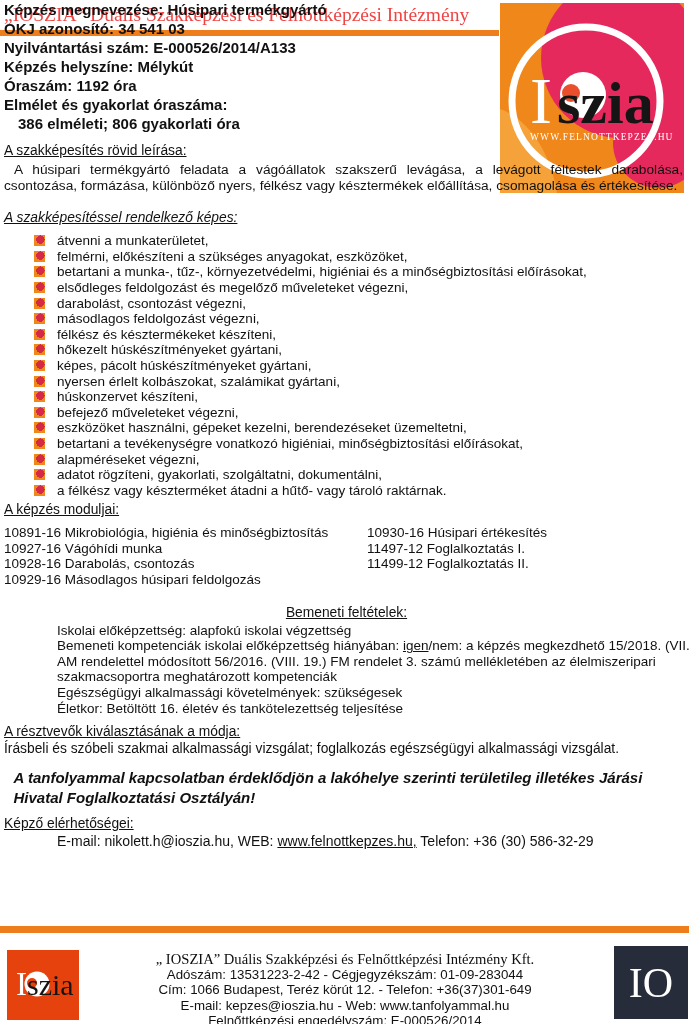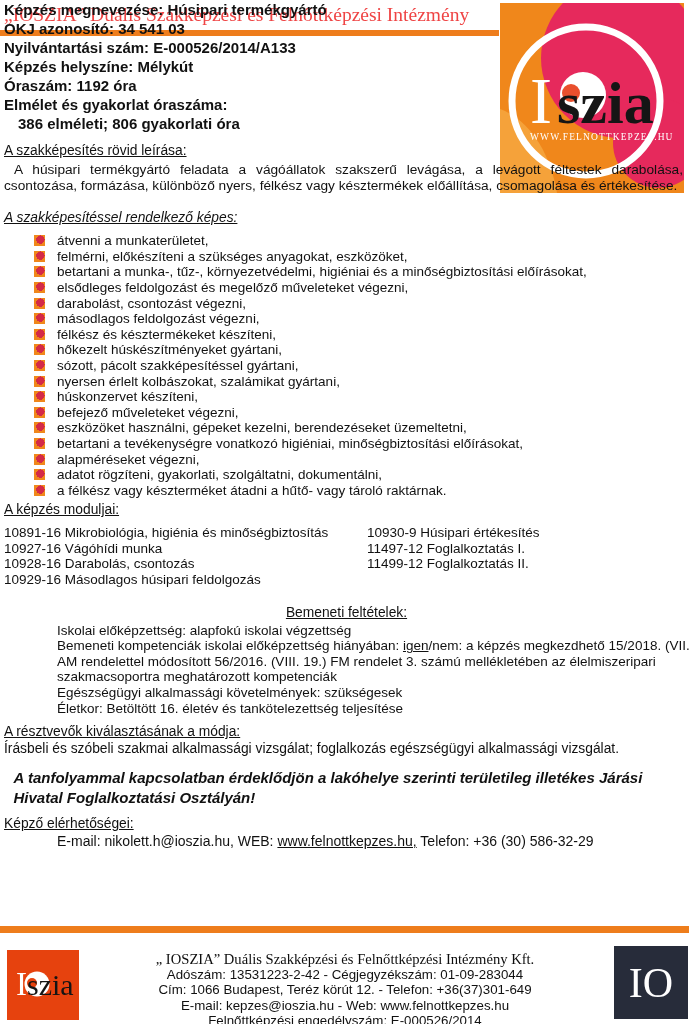--- a/index.html
+++ b/index.html
@@ -87,41 +87,41 @@
     <div class="sec-h h-comp">A szakképesítéssel rendelkező képes:</div>
     <ul class="bullets">
       <li><span class="bullet"></span><span>átvenni a munkaterületet,</span></li>
       <li><span class="bullet"></span><span>felmérni, előkészíteni a szükséges anyagokat, eszközöket,</span></li>
       <li><span class="bullet"></span><span>betartani a munka-, tűz-, környezetvédelmi, higiéniai és a minőségbiztosítási előírásokat,</span></li>
       <li><span class="bullet"></span><span>elsődleges feldolgozást és megelőző műveleteket végezni,</span></li>
       <li><span class="bullet"></span><span>darabolást, csontozást végezni,</span></li>
       <li><span class="bullet"></span><span>másodlagos feldolgozást végezni,</span></li>
       <li><span class="bullet"></span><span>félkész és késztermékeket készíteni,</span></li>
       <li><span class="bullet"></span><span>hőkezelt húskészítményeket gyártani,</span></li>
-      <li><span class="bullet"></span><span>sózott, pácolt szakképesítéssel gyártani,</span></li>
+      <li><span class="bullet"></span><span>képes, pácolt húskészítményeket gyártani,</span></li>
       <li><span class="bullet"></span><span>nyersen érlelt kolbászokat, szalámikat gyártani,</span></li>
       <li><span class="bullet"></span><span>húskonzervet készíteni,</span></li>
       <li><span class="bullet"></span><span>befejező műveleteket végezni,</span></li>
       <li><span class="bullet"></span><span>eszközöket használni, gépeket kezelni, berendezéseket üzemeltetni,</span></li>
       <li><span class="bullet"></span><span>betartani a tevékenységre vonatkozó higiéniai, minőségbiztosítási előírásokat,</span></li>
       <li><span class="bullet"></span><span>alapméréseket végezni,</span></li>
       <li><span class="bullet"></span><span>adatot rögzíteni, gyakorlati, szolgáltatni, dokumentálni,</span></li>
       <li><span class="bullet"></span><span>a félkész vagy készterméket átadni a hűtő- vagy tároló raktárnak.</span></li>
     </ul>
 
     <div class="sec-h h-mod">A képzés moduljai:</div>
     <div class="modules">
       <div class="mod-left">
         <div>10891-16 Mikrobiológia, higiénia és minőségbiztosítás</div>
         <div>10927-16 Vágóhídi munka</div>
         <div>10928-16 Darabolás, csontozás</div>
         <div>10929-16 Másodlagos húsipari feldolgozás</div>
       </div>
       <div class="mod-right">
-        <div>10930-9 Húsipari értékesítés</div>
+        <div>10930-16 Húsipari értékesítés</div>
         <div>11497-12 Foglalkoztatás I.</div>
         <div>11499-12 Foglalkoztatás II.</div>
       </div>
     </div>
 
     <div class="sec-h h-entry">Bemeneti feltételek:</div>
     <div class="entry-lines">
       <div class="line">Iskolai előképzettség: alapfokú iskolai végzettség</div>
       <div class="line"><span>Bemeneti kompetenciák iskolai előképzettség hiányában: </span><span class="u">igen</span><span>/nem: a képzés megkezdhető 15/2018. (VII. 9.)</span></div>
       <div class="line">AM rendelettel módosított 56/2016. (VIII. 19.) FM rendelet 3. számú mellékletében az élelmiszeripari</div>
@@ -148,21 +148,21 @@
       <circle cx="30" cy="34" r="12.5" fill="#ffffff"></circle>
       <circle cx="25" cy="33" r="5" fill="#E6420E"></circle>
       <text x="9" y="45" font-family="Liberation Serif, DejaVu Serif, serif" font-size="33" fill="#ffffff">I</text>
       <text x="20" y="45" font-family="Liberation Serif, DejaVu Serif, serif" font-size="30" fill="#141414">szia</text>
     </svg>
 
     <div class="f-text">
       <div class="f-company">„ IOSZIA” Duális Szakképzési és Felnőttképzési Intézmény Kft.</div>
       <div class="f-line">Adószám: 13531223-2-42 - Cégjegyzékszám: 01-09-283044</div>
       <div class="f-line">Cím: 1066 Budapest, Teréz körút 12. - Telefon: +36(37)301-649</div>
-      <div class="f-line">E-mail: kepzes@ioszia.hu - Web: www.felnottkepzes.hu</div>
+      <div class="f-line">E-mail: kepzes@ioszia.hu - Web: www.tanfolyammal.hu</div>
       <div class="f-line">Felnőttképzési engedélyszám: E-000526/2014</div>
     </div>
 
     <svg class="f-logo-right" viewBox="0 0 74 73" xmlns="http://www.w3.org/2000/svg">
       <rect x="0" y="0" width="74" height="73" fill="#272C3A"></rect>
       <text x="37" y="51" text-anchor="middle" font-family="Liberation Serif, DejaVu Serif, serif" font-size="42" fill="#ffffff">IO</text>
     </svg>
   </div>
 
 </div>

